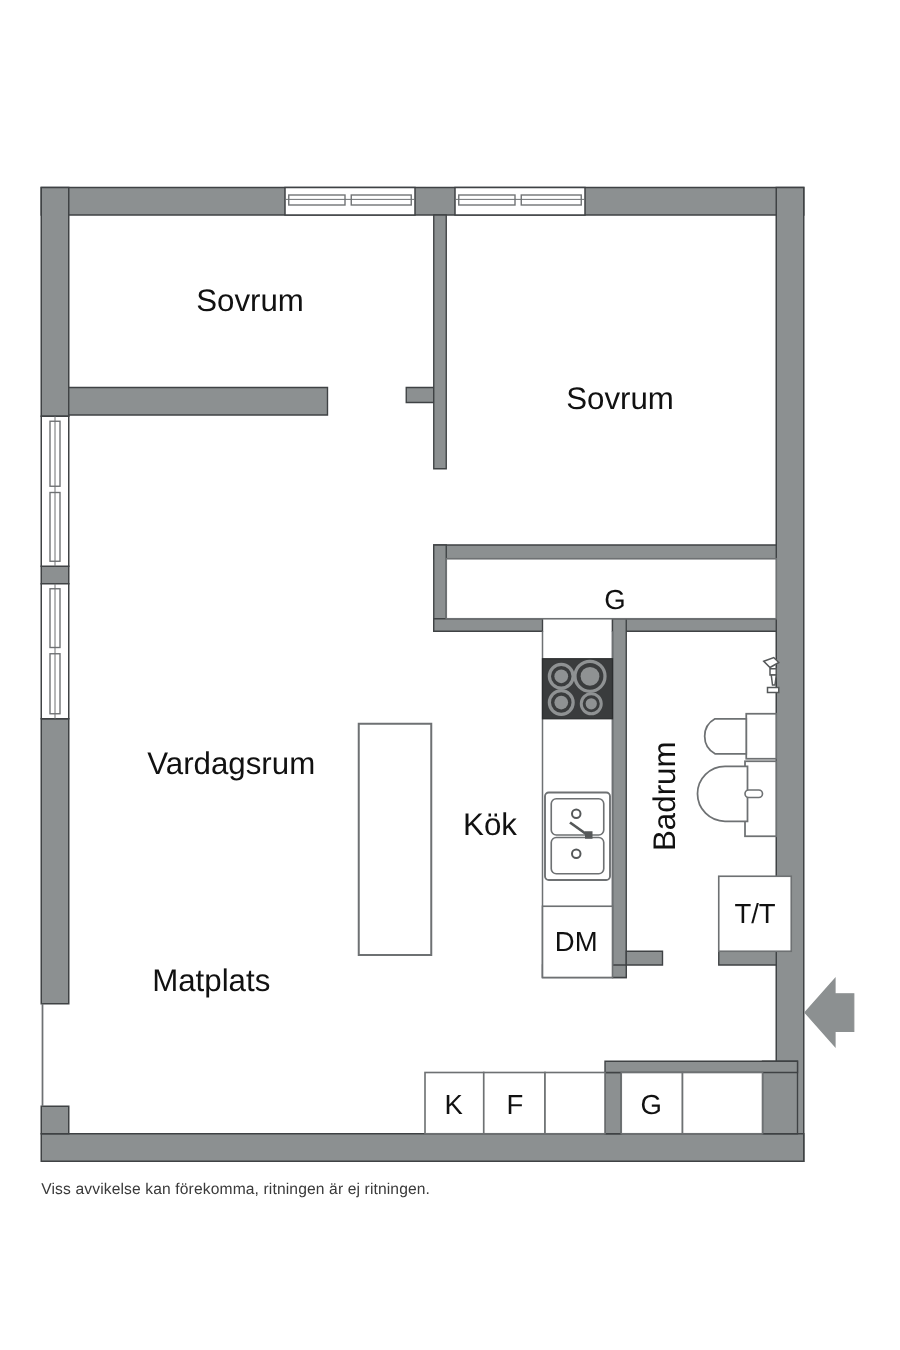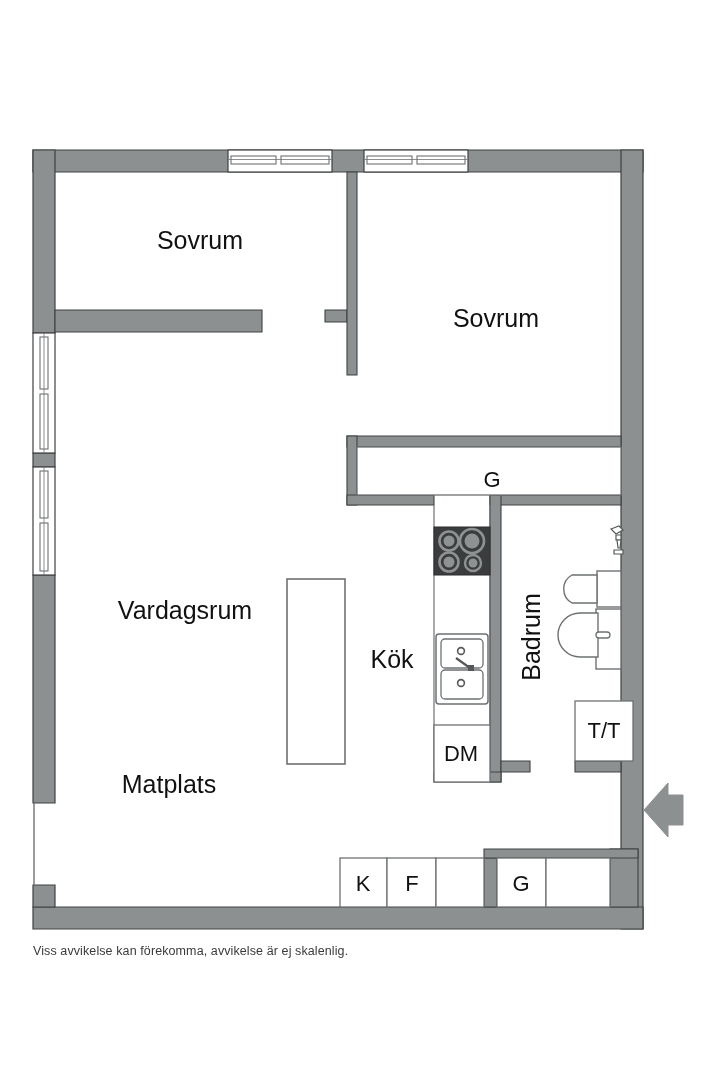--- a/index.html
+++ b/index.html
@@ -219,15 +219,15 @@
       <text class="box-label" x="604" y="721" text-anchor="middle">T/T</text>
       <text class="box-label" x="363" y="874" text-anchor="middle">K</text>
       <text class="box-label" x="412" y="874" text-anchor="middle">F</text>
       <text class="box-label" x="460" y="874" text-anchor="middle"></text>
       <text class="box-label" x="521" y="874" text-anchor="middle">G</text>
       <text class="box-label" x="578" y="874" text-anchor="middle"></text>
     </g>
 
   </svg>
 
-  <div class="caption">Viss avvikelse kan förekomma, avvikelse är ej skalenlig.</div>
+  <div class="caption">Viss avvikelse kan förekomma, ritningen är ej ritningen.</div>
 
 </div>
 
 </body></html>

